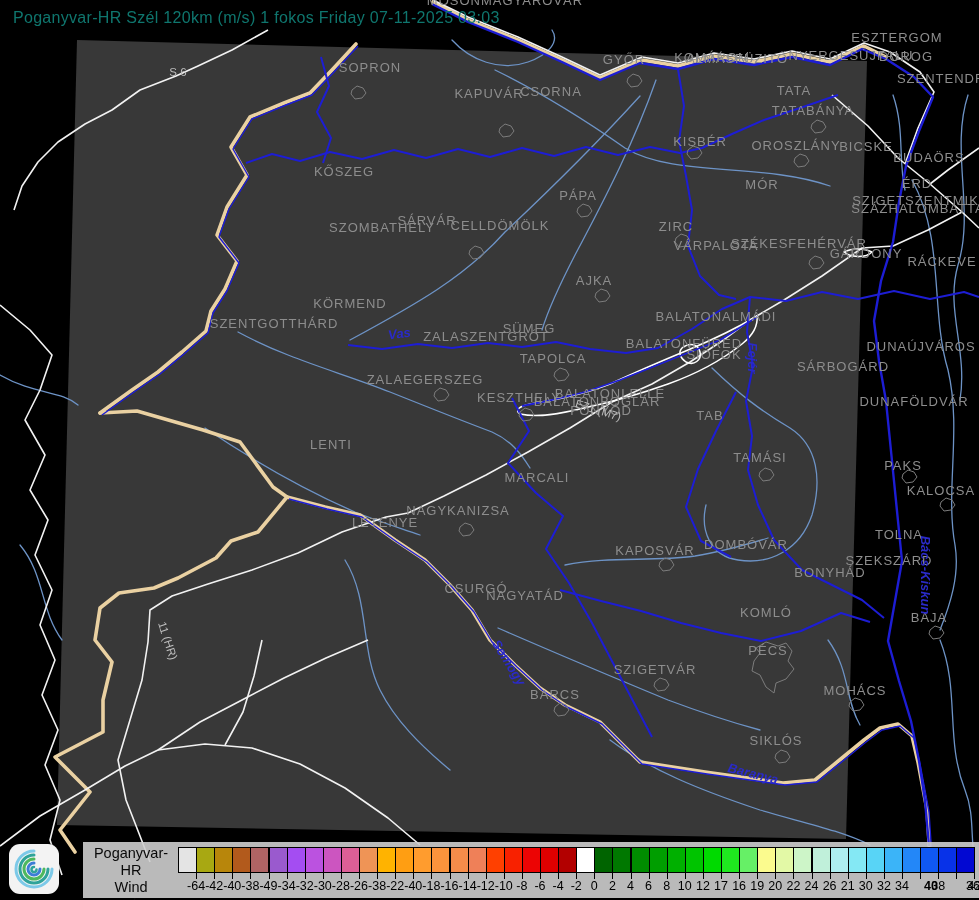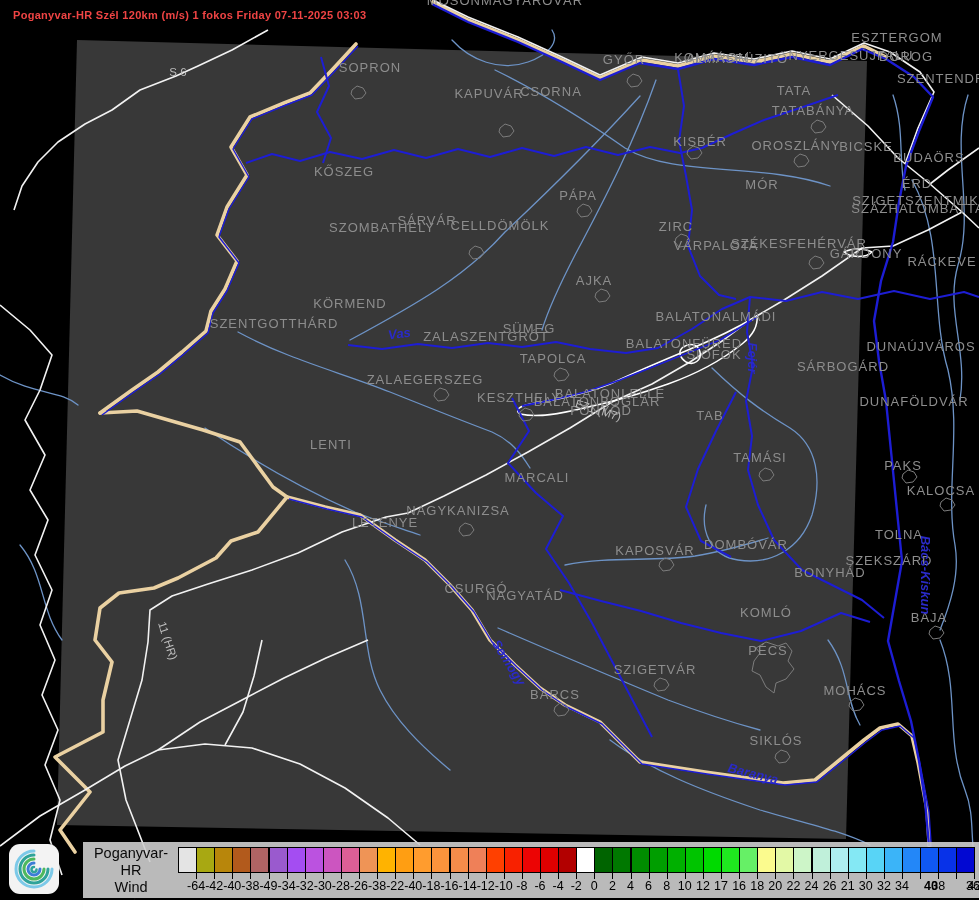--- a/index.html
+++ b/index.html
@@ -1,20 +1,20 @@
 <!DOCTYPE html>
 <html><head>
 <meta charset="utf-8">
 <style>
   html,body{margin:0;padding:0;background:#000;}
   #stage{position:relative;width:979px;height:900px;background:#000;overflow:hidden;
          font-family:"Liberation Sans",sans-serif;}
   #map-svg{position:absolute;left:0;top:0;}
-  #title{position:absolute;left:13px;top:9px;color:#ef4444;font-size:11px;
-         letter-spacing:0.3px;white-space:nowrap;font-weight:bold;}
+  #title{position:absolute;left:13px;top:9px;color:#0f766e;font-size:16px;
+         letter-spacing:0.3px;white-space:nowrap;}
   
   #legend-panel{position:absolute;left:83px;top:842px;width:896px;height:56px;
                 background:rgba(206,206,206,0.90);}
   #legend-caption{position:absolute;left:85px;top:845px;width:92px;text-align:center;
                   color:#0a0a0a;font-size:14.5px;line-height:17px;}
   #colorbar{position:absolute;left:0;top:0;}
   .cbar-cell{position:absolute;top:847px;height:26px;border:1px solid #000;box-sizing:border-box;}
   .cbar-tick{position:absolute;top:873px;width:1px;height:6px;background:#000;}
   .cbar-label{position:absolute;top:879px;transform:translateX(-50%);color:#000;
               font-size:12.5px;white-space:nowrap;}
@@ -325,21 +325,21 @@
       <div class="cbar-label" style="left: 666.7px;">8</div>
       <div class="cbar-tick" style="left: 684.8px;"></div>
       <div class="cbar-label" style="left: 684.8px;">10</div>
       <div class="cbar-tick" style="left: 702.9px;"></div>
       <div class="cbar-label" style="left: 702.9px;">12</div>
       <div class="cbar-tick" style="left: 721px;"></div>
       <div class="cbar-label" style="left: 721px;">17</div>
       <div class="cbar-tick" style="left: 739.1px;"></div>
       <div class="cbar-label" style="left: 739.1px;">16</div>
       <div class="cbar-tick" style="left: 757.2px;"></div>
-      <div class="cbar-label" style="left: 757.2px;">18</div>
+      <div class="cbar-label" style="left: 757.2px;">19</div>
       <div class="cbar-tick" style="left: 775.3px;"></div>
       <div class="cbar-label" style="left: 775.3px;">20</div>
       <div class="cbar-tick" style="left: 793.4px;"></div>
       <div class="cbar-label" style="left: 793.4px;">22</div>
       <div class="cbar-tick" style="left: 811.5px;"></div>
       <div class="cbar-label" style="left: 811.5px;">24</div>
       <div class="cbar-tick" style="left: 829.6px;"></div>
       <div class="cbar-label" style="left: 829.6px;">26</div>
       <div class="cbar-tick" style="left: 847.7px;"></div>
       <div class="cbar-label" style="left: 847.7px;">21</div>

